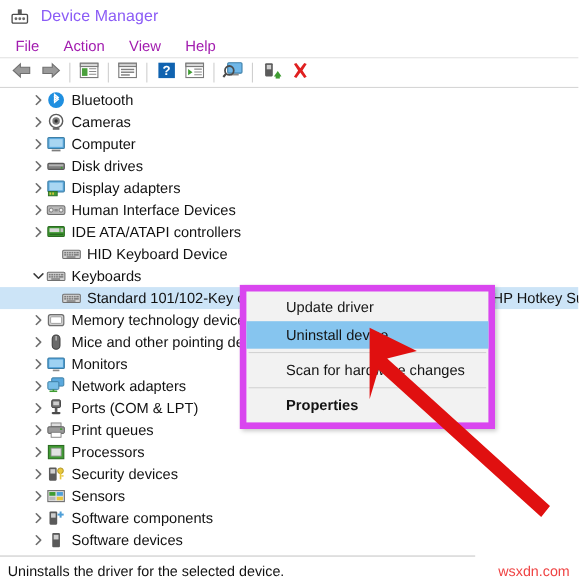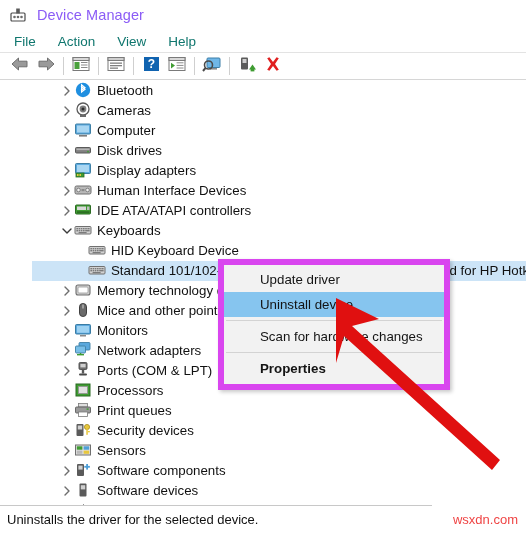--- a/index.html
+++ b/index.html
@@ -29,21 +29,21 @@
     font-size: 14.5px; color: #8b5cf6;
     letter-spacing: .1px;
   }
 
   
   .menubar {
     position: absolute; left: 0; top: 30px;
     width: 526px; height: 22px;
     background: #ffffff;
     display: flex; align-items: center;
-    font-size: 13.5px; color: #0f766e;
+    font-size: 13.5px; color: #a21caf;
   }
   .menubar .mi { padding: 2px 11px; cursor: default; }
   .menubar .mi:first-child { margin-left: 3px; }
 
   
   .toolbar {
     position: absolute; left: 0; top: 52px;
     width: 526px; height: 28px;
     background: #ffffff;
     border-top: 1px solid #e3e3e3;
@@ -61,24 +61,23 @@
   
   .tree {
     position: absolute; left: 0; top: 81px;
     width: 526px; height: 424px;
     background: #ffffff;
     overflow: hidden;
   }
   .row {
     position: relative;
     height: 20px;
-    display: flex; align-items: flex-start;
+    display: flex; align-items: center;
     font-size: 13.3px; color: #111111;
     white-space: nowrap;
-    margin-left: 32px;
   }
   .row.sel { background: #cce4f7; }
   .row .chev {
     width: 14px; height: 20px; flex: 0 0 auto;
     display: flex; align-items: center; justify-content: center;
     color: #6d6d6d; font-size: 9px;
   }
   .row .chev svg { display: block; }
   .row .ico {
     width: 18px; height: 18px; flex: 0 0 auto;
@@ -365,69 +364,69 @@
         <svg width="18" height="18" viewBox="0 0 18 18">
           <rect x="1.5" y="4" width="15" height="9" rx="1" fill="#3f9c32" stroke="#2b6b22" stroke-width="1"></rect>
           <rect x="3" y="5.5" width="9" height="3.5" fill="#d8d8d8"></rect>
           <rect x="13" y="5.5" width="2.5" height="3.5" fill="#bdbdbd"></rect>
           <rect x="3" y="10.3" width="12.5" height="1.6" fill="#2b6b22"></rect>
         </svg>
       </span>
       <span class="lbl">IDE ATA/ATAPI controllers</span>
     </div>
 
-    <div class="row lvl1">
-      <span class="chev">
-        <svg width="10" height="8" viewBox="0 0 10 8">
-            <path d="M1 2 L5 6 L9 2" fill="none" stroke="#3a3a3a" stroke-width="1.4" stroke-linecap="round" stroke-linejoin="round"></path>
-          </svg>
-      </span>
+    <div class="row lvl2">
       <span class="ico">
         <svg width="18" height="18" viewBox="0 0 18 18">
           <rect x="1" y="5.5" width="16" height="7.5" rx="1" fill="#d2d2d2" stroke="#707070" stroke-width="1"></rect>
           <g fill="#7b7b7b">
             <rect x="2.4" y="7" width="1.6" height="1.4"></rect>
               <rect x="4.6" y="7" width="1.6" height="1.4"></rect>
             <rect x="6.8" y="7" width="1.6" height="1.4"></rect>
               <rect x="9" y="7" width="1.6" height="1.4"></rect>
             <rect x="11.2" y="7" width="1.6" height="1.4"></rect>
               <rect x="13.4" y="7" width="2.2" height="1.4"></rect>
             <rect x="2.4" y="9" width="1.6" height="1.4"></rect>
               <rect x="4.6" y="9" width="1.6" height="1.4"></rect>
             <rect x="6.8" y="9" width="1.6" height="1.4"></rect>
               <rect x="9" y="9" width="1.6" height="1.4"></rect>
             <rect x="11.2" y="9" width="4.4" height="1.4"></rect>
             <rect x="4.6" y="11" width="8" height="1.3"></rect>
           </g>
         </svg>
       </span>
-      <span class="lbl">Keyboards</span>
-    </div>
-
-    <div class="row lvl2">
+      <span class="lbl">HID Keyboard Device</span>
+    </div>
+
+    <div class="row lvl1">
+      <span class="chev">
+        <svg width="10" height="8" viewBox="0 0 10 8">
+            <path d="M1 2 L5 6 L9 2" fill="none" stroke="#3a3a3a" stroke-width="1.4" stroke-linecap="round" stroke-linejoin="round"></path>
+          </svg>
+      </span>
       <span class="ico">
         <svg width="18" height="18" viewBox="0 0 18 18">
           <rect x="1" y="5.5" width="16" height="7.5" rx="1" fill="#d2d2d2" stroke="#707070" stroke-width="1"></rect>
           <g fill="#7b7b7b">
             <rect x="2.4" y="7" width="1.6" height="1.4"></rect>
               <rect x="4.6" y="7" width="1.6" height="1.4"></rect>
             <rect x="6.8" y="7" width="1.6" height="1.4"></rect>
               <rect x="9" y="7" width="1.6" height="1.4"></rect>
             <rect x="11.2" y="7" width="1.6" height="1.4"></rect>
               <rect x="13.4" y="7" width="2.2" height="1.4"></rect>
             <rect x="2.4" y="9" width="1.6" height="1.4"></rect>
               <rect x="4.6" y="9" width="1.6" height="1.4"></rect>
             <rect x="6.8" y="9" width="1.6" height="1.4"></rect>
               <rect x="9" y="9" width="1.6" height="1.4"></rect>
             <rect x="11.2" y="9" width="4.4" height="1.4"></rect>
             <rect x="4.6" y="11" width="8" height="1.3"></rect>
           </g>
         </svg>
       </span>
-      <span class="lbl">HID Keyboard Device</span>
+      <span class="lbl">Keyboards</span>
     </div>
 
     <div class="row lvl2 sel">
       <span class="ico">
         <svg width="18" height="18" viewBox="0 0 18 18">
           <rect x="1" y="5.5" width="16" height="7.5" rx="1" fill="#d2d2d2" stroke="#707070" stroke-width="1"></rect>
           <g fill="#7b7b7b">
             <rect x="2.4" y="7" width="1.6" height="1.4"></rect>
               <rect x="4.6" y="7" width="1.6" height="1.4"></rect>
             <rect x="6.8" y="7" width="1.6" height="1.4"></rect>
@@ -527,42 +526,42 @@
     </div>
 
     <div class="row lvl1">
       <span class="chev">
         <svg width="8" height="10" viewBox="0 0 8 10">
             <path d="M2 1 L6 5 L2 9" fill="none" stroke="#6d6d6d" stroke-width="1.4" stroke-linecap="round" stroke-linejoin="round"></path>
           </svg>
       </span>
       <span class="ico">
         <svg width="18" height="18" viewBox="0 0 18 18">
-          <rect x="2" y="3" width="14" height="12" fill="#3f9c32" stroke="#2b6b22" stroke-width="1"></rect>
-          <rect x="4.4" y="5.4" width="9.2" height="7.2" fill="#e2e2e2" stroke="#8f8f8f" stroke-width=".8"></rect>
-        </svg>
-      </span>
-      <span class="lbl">Processors</span>
-    </div>
-
-    <div class="row lvl1">
-      <span class="chev">
-        <svg width="8" height="10" viewBox="0 0 8 10">
-            <path d="M2 1 L6 5 L2 9" fill="none" stroke="#6d6d6d" stroke-width="1.4" stroke-linecap="round" stroke-linejoin="round"></path>
-          </svg>
-      </span>
-      <span class="ico">
-        <svg width="18" height="18" viewBox="0 0 18 18">
           <rect x="4.5" y="2.5" width="9" height="3.5" fill="#dedede" stroke="#7a7a7a" stroke-width=".8"></rect>
           <rect x="1.5" y="6" width="15" height="6" rx="1" fill="#9a9a9a" stroke="#5f5f5f" stroke-width=".9"></rect>
           <rect x="4.5" y="11" width="9" height="4.5" fill="#ffffff" stroke="#7a7a7a" stroke-width=".8"></rect>
           <rect x="12.6" y="7.4" width="2" height="1.4" fill="#3f9c32"></rect>
         </svg>
       </span>
       <span class="lbl">Print queues</span>
+    </div>
+
+    <div class="row lvl1">
+      <span class="chev">
+        <svg width="8" height="10" viewBox="0 0 8 10">
+            <path d="M2 1 L6 5 L2 9" fill="none" stroke="#6d6d6d" stroke-width="1.4" stroke-linecap="round" stroke-linejoin="round"></path>
+          </svg>
+      </span>
+      <span class="ico">
+        <svg width="18" height="18" viewBox="0 0 18 18">
+          <rect x="2" y="3" width="14" height="12" fill="#3f9c32" stroke="#2b6b22" stroke-width="1"></rect>
+          <rect x="4.4" y="5.4" width="9.2" height="7.2" fill="#e2e2e2" stroke="#8f8f8f" stroke-width=".8"></rect>
+        </svg>
+      </span>
+      <span class="lbl">Processors</span>
     </div>
 
     <div class="row lvl1">
       <span class="chev">
         <svg width="8" height="10" viewBox="0 0 8 10">
             <path d="M2 1 L6 5 L2 9" fill="none" stroke="#6d6d6d" stroke-width="1.4" stroke-linecap="round" stroke-linejoin="round"></path>
           </svg>
       </span>
       <span class="ico">
         <svg width="18" height="18" viewBox="0 0 18 18">

